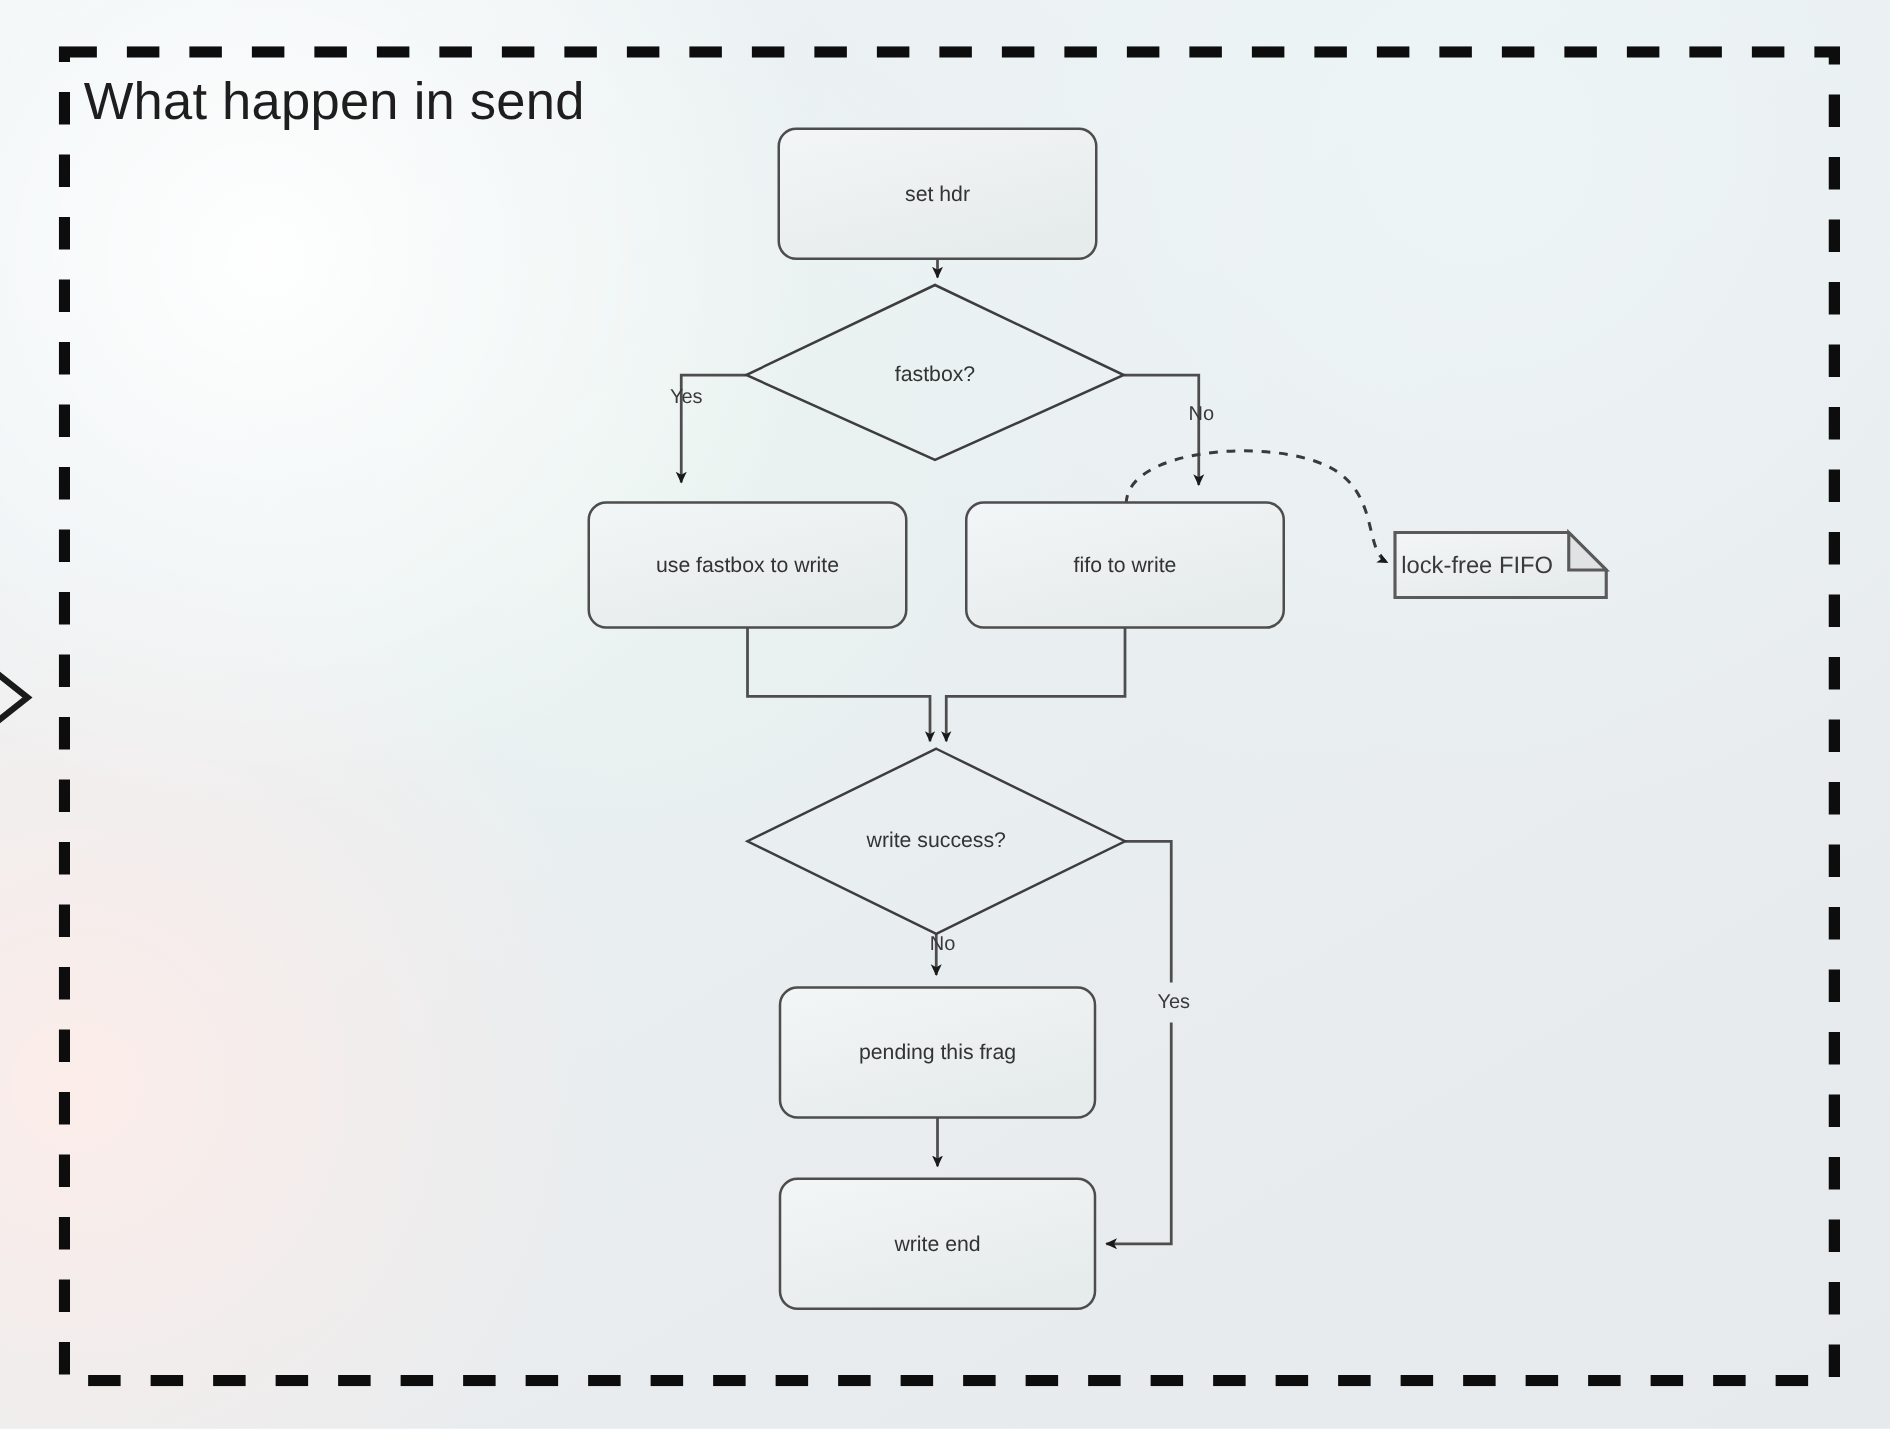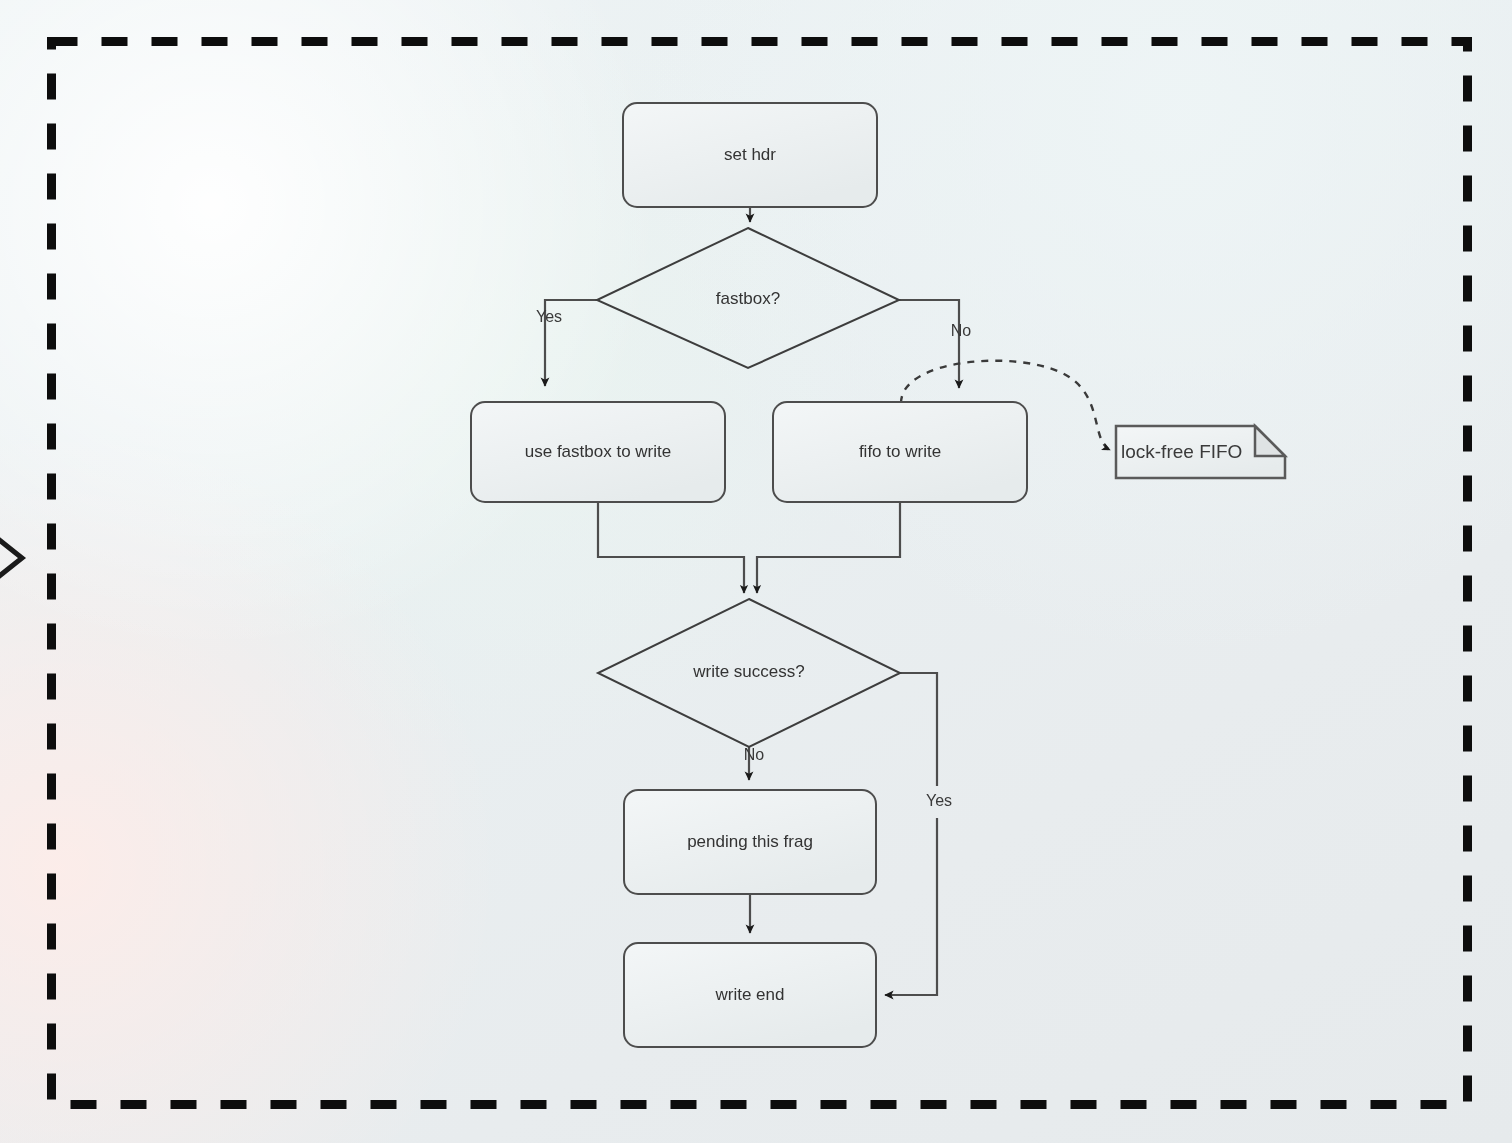--- a/index.html
+++ b/index.html
@@ -128,20 +128,21 @@
   <div id="frame">
     <svg width="1425" height="1072" viewBox="0 0 1425 1072" xmlns="http://www.w3.org/2000/svg">
       <rect x="4.5" y="4.5" width="1416" height="1063" fill="none" stroke="#0d0d0d" stroke-width="9" stroke-dasharray="26 24" stroke-linecap="butt"></rect>
     </svg>
   </div>
 
   <svg id="edge-chevron" viewBox="0 0 34 62" xmlns="http://www.w3.org/2000/svg">
     <path d="M -10 4 L 24 31 L -10 58" fill="none" stroke="#1a1a1a" stroke-width="5" stroke-linejoin="miter" stroke-linecap="butt"></path>
   </svg>
 
+  <div id="page-title">What happen in send</div>
 
   <svg id="diagram" viewBox="0 0 1512 1143" xmlns="http://www.w3.org/2000/svg">
     <defs>
       <linearGradient id="boxgrad" x1="0" y1="0" x2="0.6" y2="1">
         <stop offset="0%" stop-color="#f3f6f7"></stop>
         <stop offset="100%" stop-color="#e6ebec"></stop>
       </linearGradient>
       <marker id="arrow" markerWidth="11" markerHeight="11" refX="8.6" refY="5" orient="auto" markerUnits="userSpaceOnUse">
         <path d="M0,0.6 L9.4,5 L0,9.4 L2.3,5 Z" fill="#1a1a1a"></path>
       </marker>

